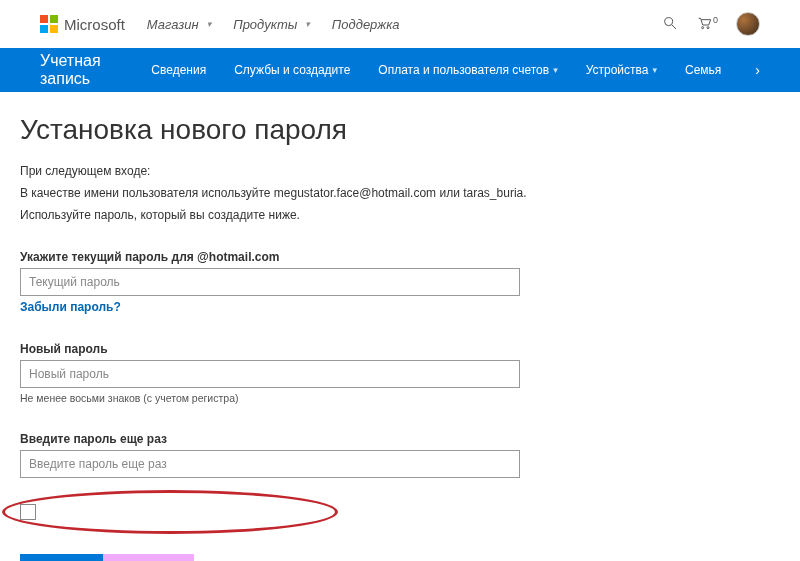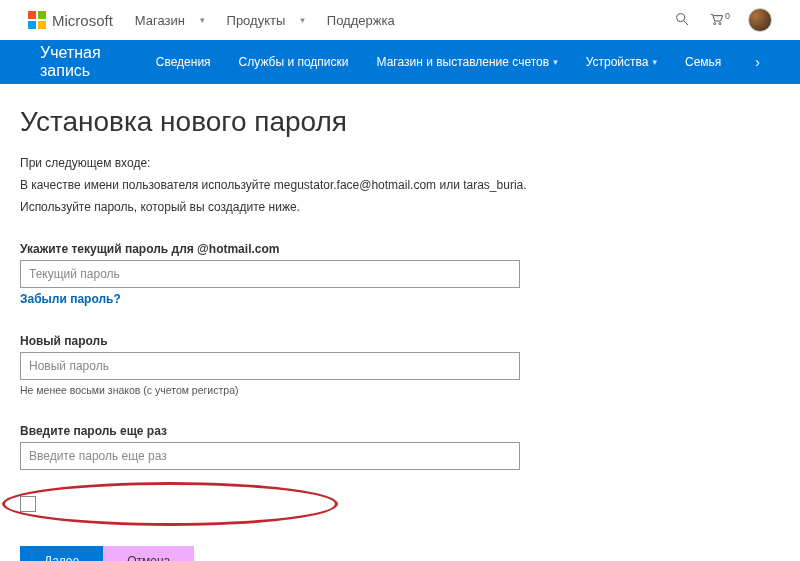--- a/index.html
+++ b/index.html
@@ -8,36 +8,36 @@
     font-size: 13px;
     color: #333;
     width: 800px;
     background: #fff;
   }
   
   .topbar {
     display: flex;
     align-items: center;
     justify-content: space-between;
-    padding: 10px 28px;
-    height: 40px;
+    padding: 10px 40px;
+    height: 48px;
   }
   .topbar-left { display: flex; align-items: center; gap: 22px; }
   .ms-brand { display: flex; align-items: center; gap: 6px; }
   .ms-logo {
     width: 18px; height: 18px;
     display: grid; grid-template-columns: 1fr 1fr; grid-template-rows: 1fr 1fr;
     gap: 2px;
   }
   .ms-logo span:nth-child(1){background:#f25022;}
   .ms-logo span:nth-child(2){background:#7fba00;}
   .ms-logo span:nth-child(3){background:#00a4ef;}
   .ms-logo span:nth-child(4){background:#ffb900;}
   .ms-brand-text { font-size: 15px; color:#555; font-weight: 500; }
-  .topnav-item { color:#555; font-size:13px; display:flex; align-items:center; gap:15px; cursor:pointer; }
+  .topnav-item { color:#555; font-size:13px; display:flex; align-items:center; gap:8px; cursor:pointer;font-style:italic; }
   .caret-down { font-size: 9px; color:#888; }
   .topbar-right { display:flex; align-items:center; gap:18px; }
   .icon-search svg, .icon-cart svg { width:16px; height:16px; stroke:#555; fill:none; stroke-width:1.5; }
   .cart-wrap { display:flex; align-items:flex-start; gap:1px; cursor:pointer; }
   .cart-count { font-size:9px; color:#555; }
   .avatar { width:24px; height:24px; border-radius:50%; background: radial-gradient(circle at 30% 30%, #b0723c, #3a2a1a); border:1px solid #ccc; cursor:pointer; }
 
   
   .bluebar {
     background: #0078d7;
@@ -144,24 +144,24 @@
     <span class="avatar"></span>
   </div>
 </div>
 
 <div class="bluebar">
   <div class="bluebar-title">Учетная запись</div>
   <div class="bluebar-item">
     <span>Сведения</span>
   </div>
   <div class="bluebar-item">
-    <span>Службы и подписки</span>
-  </div>
-  <div class="bluebar-item">
-    <span>Магазин и выставление счетов</span>
+    <span>Службы и создадите</span>
+  </div>
+  <div class="bluebar-item">
+    <span>Оплата и пользователя счетов</span>
     <span class="caret-down">▾</span>
   </div>
   <div class="bluebar-item">
     <span>Устройства</span>
     <span class="caret-down">▾</span>
   </div>
   <div class="bluebar-item">
     <span>Семья</span>
   </div>
   <span class="bluebar-chevron">›</span>

